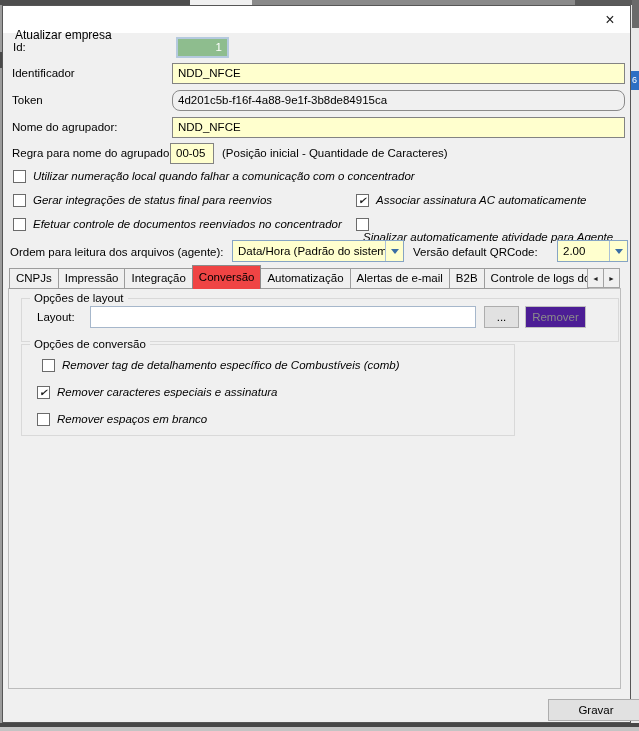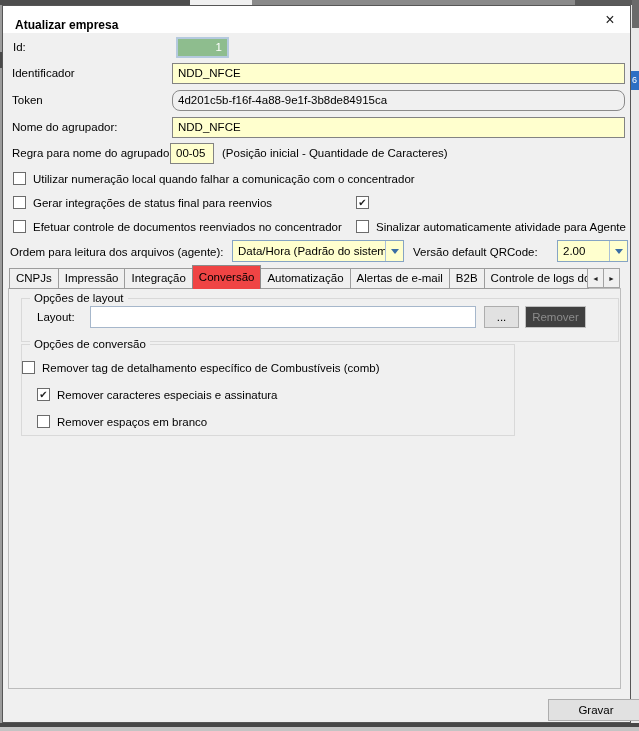--- a/index.html
+++ b/index.html
@@ -7,31 +7,31 @@
     width:639px; height:731px; position:relative; overflow:hidden;
     background:#e9e9e9; font-family:"Liberation Sans", sans-serif;
     font-size:11.5px; color:#000;
   }
   .frag { position:absolute; }
   .dialog {
     position:absolute; left:2px; top:5px; width:629px; height:718px;
     background:#f0f0f0; border:1px solid #565656; box-sizing:border-box; z-index:5;
   }
   .titlebar { position:absolute; left:0; top:0; right:0; height:27px; background:#ffffff; }
-  .title { position:absolute; left:12px; top:6px; line-height:27px; font-size:12px; white-space:nowrap;font-weight:bold; }
+  .title { position:absolute; left:12px; top:16px; line-height:27px; font-size:12px; white-space:nowrap; }
   .close-btn { position:absolute; right:6px; top:2px; width:28px; height:23px; text-align:center; line-height:23px; font-size:16px; color:#222; cursor:default; }
   .lbl { position:absolute; line-height:21px; white-space:nowrap; }
   .field {
     position:absolute; box-sizing:border-box; height:21px; line-height:19px;
     border:1px solid #838383; padding:0 5px; white-space:nowrap; overflow:hidden;
   }
   .yellow { background:#ffffce; }
   .grayfield { background:#f0f0f0; border-color:#8a8a8a; }
   .greenfield { background:#8ebd8e; border:2px solid #b4c9de; color:#ffffff; text-align:right; line-height:17px; }
-  .cbrow { position:absolute; display:flex; align-items:flex-end; height:15px; }
+  .cbrow { position:absolute; display:flex; align-items:flex-start; height:15px;font-style:italic; }
   .cb {
     width:13px; height:13px; box-sizing:border-box; background:#fff; border:1px solid #6b6b6b;
     display:inline-flex; align-items:center; justify-content:center; font-size:10px; color:#1f1f1f; flex:0 0 13px;
   }
   .cbl { margin-left:7px; white-space:nowrap; }
   .combo { position:absolute; box-sizing:border-box; height:22px; background:#ffffce; border:1px solid #86a4c4; display:flex; }
   .combo-text { flex:1; line-height:20px; padding:0 5px; white-space:nowrap; overflow:hidden; }
   .combo-btn { width:17px; border-left:1px solid #a9c0d8; display:flex; align-items:center; justify-content:center; }
   .arrow-down { width:0; height:0; border-left:4px solid transparent; border-right:4px solid transparent; border-top:5px solid #3b6ea5; }
   .tabstrip { position:absolute; left:6px; top:259px; height:24px; width:580px; display:flex; align-items:flex-end; overflow:hidden; z-index:2; }
@@ -46,21 +46,21 @@
     display:flex; align-items:center; justify-content:center; font-size:7px; color:#222; margin-left:-1px;
   }
   .tabpage { position:absolute; left:5px; top:282px; width:613px; height:401px; box-sizing:border-box; border:1px solid #bcbcbc; background:#f0f0f0; z-index:1; }
   .group { position:absolute; border:1px solid #d9d9d9; box-sizing:border-box; }
   .group-title { position:absolute; top:-8px; left:8px; background:#f0f0f0; padding:0 4px; line-height:15px; white-space:nowrap; }
   .text-input { position:absolute; box-sizing:border-box; height:22px; border:1px solid #a6b7cb; background:#fff; padding:0 4px; font:inherit; }
   .btn {
     position:absolute; box-sizing:border-box; height:22px; line-height:20px; text-align:center;
     background:#e1e1e1; border:1px solid #adadad; cursor:default; white-space:nowrap;
   }
-  .btn.disabled { background:#404040; border-color:#bfbfbf; color:#8b8b8b; }
+  .btn.disabled { background:#4c1d95; border-color:#bfbfbf; color:#8b8b8b; }
   .badge { color:#fff; font-size:9px; line-height:19px; text-align:center; }
 </style>
 </head>
 <body>
 
 <div class="frag" style="left:0;top:0;width:190px;height:5px;background:#4e4e4e;"></div>
 <div class="frag" style="left:190px;top:0;width:62px;height:5px;background:#f0f0f0;"></div>
 <div class="frag" style="left:252px;top:0;width:323px;height:5px;background:#8a8a8a;"></div>
 <div class="frag" style="left:575px;top:0;width:64px;height:5px;background:#5a5a5a;"></div>
 <div class="frag" style="left:632px;top:0;width:7px;height:731px;background:#e9e9e9;"></div>
@@ -98,27 +98,28 @@
     <span class="cb"></span>
     <span class="cbl">Utilizar numeração local quando falhar a comunicação com o concentrador</span>
   </label>
 
   <label class="cbrow" style="left:10px;top:188px;">
     <span class="cb"></span>
     <span class="cbl">Gerar integrações de status final para reenvios</span>
   </label>
   <label class="cbrow" style="left:353px;top:188px;">
     <span class="cb">✔</span>
+    <span class="cbl">Associar assinatura AC automaticamente</span>
   </label>
 
   <label class="cbrow" style="left:10px;top:212px;">
     <span class="cb"></span>
     <span class="cbl">Efetuar controle de documentos reenviados no concentrador</span>
   </label>
-  <label class="cbrow" style="left:353px;top:212px;">
+  <label class="cbrow" style="left:353px;top:212px;flex-direction:column;">
     <span class="cb"></span>
     <span class="cbl">Sinalizar automaticamente atividade para Agente</span>
   </label>
 
   <span class="lbl" style="left:7px;top:235px;line-height:22px;text-align:center;">Ordem para leitura dos arquivos (agente):</span>
   <div class="combo" style="left:229px;top:234px;width:172px;">
     <span class="combo-text">Data/Hora (Padrão do sistema)</span>
     <span class="combo-btn">
         <span class="arrow-down"></span>
       </span>
@@ -151,21 +152,21 @@
     <div class="group" style="left:12px;top:9px;width:598px;height:44px;">
       <span class="group-title">Opções de layout</span>
       <span class="lbl" style="left:15px;top:7px;line-height:22px;">Layout:</span>
       <input class="text-input" style="left: 68px; top: 7px; width: 386px;" value="">
       <span class="btn" style="left:462px;top:7px;width:35px;">...</span>
       <span class="btn disabled" style="left:503px;top:7px;width:61px;">Remover</span>
     </div>
 
     <div class="group" style="left:12px;top:55px;width:494px;height:92px;">
       <span class="group-title">Opções de conversão</span>
-      <label class="cbrow" style="left:0;top:14px;">
+      <label class="cbrow" style="left:20px;top:14px;">
         <span class="cb"></span>
         <span class="cbl">Remover tag de detalhamento específico de Combustíveis (comb)</span>
       </label>
       <label class="cbrow" style="left:15px;top:41px;">
         <span class="cb">✔</span>
         <span class="cbl">Remover caracteres especiais e assinatura</span>
       </label>
       <label class="cbrow" style="left:15px;top:68px;">
         <span class="cb"></span>
         <span class="cbl">Remover espaços em branco</span>

